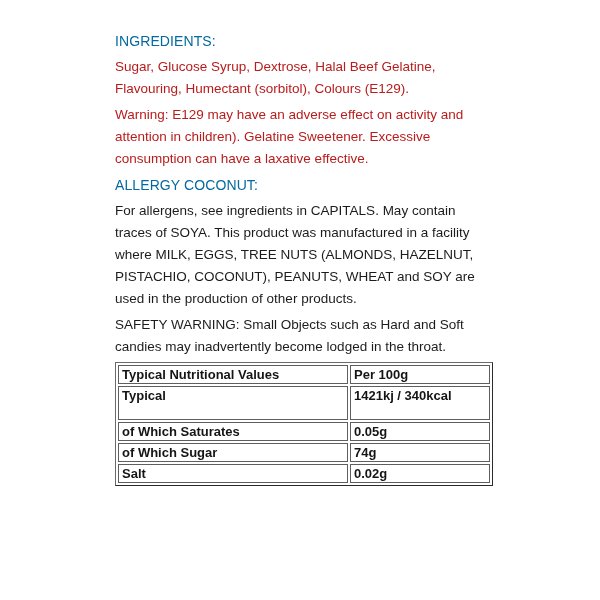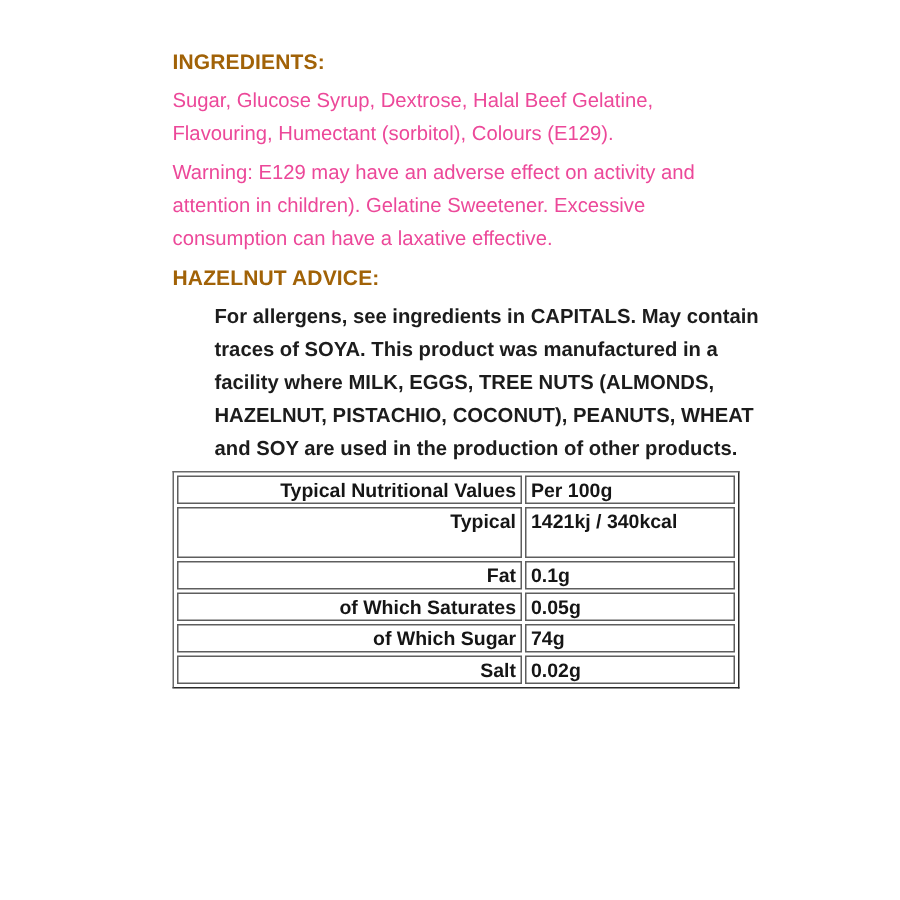--- a/index.html
+++ b/index.html
@@ -16,37 +16,36 @@
     overflow: hidden;
   }
   .content {
     position: absolute;
     left: 115px;
     top: 30px;
     width: 378px;
   }
   .heading {
     font-size: 14px;
-    font-weight: bold;
-    color: #a16207;
+    font-weight: normal;
+    color: #0369a1;
     line-height: 22px;
     margin: 0 0 4px 0;
     letter-spacing: 0.1px;
   }
   .para {
     font-size: 13.5px;
-    color: #ec4899;
+    color: #b91c1c;
     line-height: 22px;
     margin: 0 0 4px 0;
   }
   .para.bold {
-    font-weight: bold;
+    font-weight: normal;
     color: #1c1c1c;
     width: 368px;
-    margin-left: 28px;
   }
   table.nutrition {
     border-collapse: separate;
     border-spacing: 2px;
     width: 378px;
     margin-top: 3px;
     border: 1px solid #6a6a6a;
     border-right-color: #2a2a2a;
     border-bottom-color: #2a2a2a;
     table-layout: fixed;
@@ -56,50 +55,47 @@
     font-size: 13px;
     font-weight: bold;
     color: #151515;
     line-height: 15px;
     padding: 1px 3px;
     vertical-align: top;
     background: #ffffff;
     overflow: hidden;
     white-space: nowrap;
   }
-  table.nutrition td.col-label { width: 60%; text-align: right; }
+  table.nutrition td.col-label { width: 60%; }
   table.nutrition tr.tall td { height: 30px; }
 </style>
 </head>
 <body>
 
 <div class="page">
   <div class="content">
 
     <div class="heading">INGREDIENTS:</div>
     <p class="para">Sugar, Glucose Syrup, Dextrose, Halal Beef Gelatine, Flavouring, Humectant (sorbitol), Colours (E129).</p>
     <p class="para">Warning: E129 may have an adverse effect on activity and attention in children). Gelatine Sweetener. Excessive consumption can have a laxative effective.</p>
 
-    <div class="heading">HAZELNUT ADVICE:</div>
+    <div class="heading">ALLERGY COCONUT:</div>
     <p class="para bold">For allergens, see ingredients in CAPITALS. May contain traces of SOYA. This product was manufactured in a facility where MILK, EGGS, TREE NUTS (ALMONDS, HAZELNUT, PISTACHIO, COCONUT), PEANUTS, WHEAT and SOY are used in the production of other products.</p>
+    <p class="para bold">SAFETY WARNING: Small Objects such as Hard and Soft candies may inadvertently become lodged in the throat.</p>
 
 
     <table class="nutrition">
       <tbody>
         <tr>
           <td class="col-label">Typical Nutritional Values</td>
           <td>Per 100g</td>
         </tr>
         <tr class="tall">
           <td class="col-label">Typical</td>
           <td>1421kj / 340kcal</td>
-        </tr>
-        <tr>
-          <td class="col-label">Fat</td>
-          <td>0.1g</td>
         </tr>
         <tr>
           <td class="col-label">of Which Saturates</td>
           <td>0.05g</td>
         </tr>
         <tr>
           <td class="col-label">of Which Sugar</td>
           <td>74g</td>
         </tr>
         <tr>

